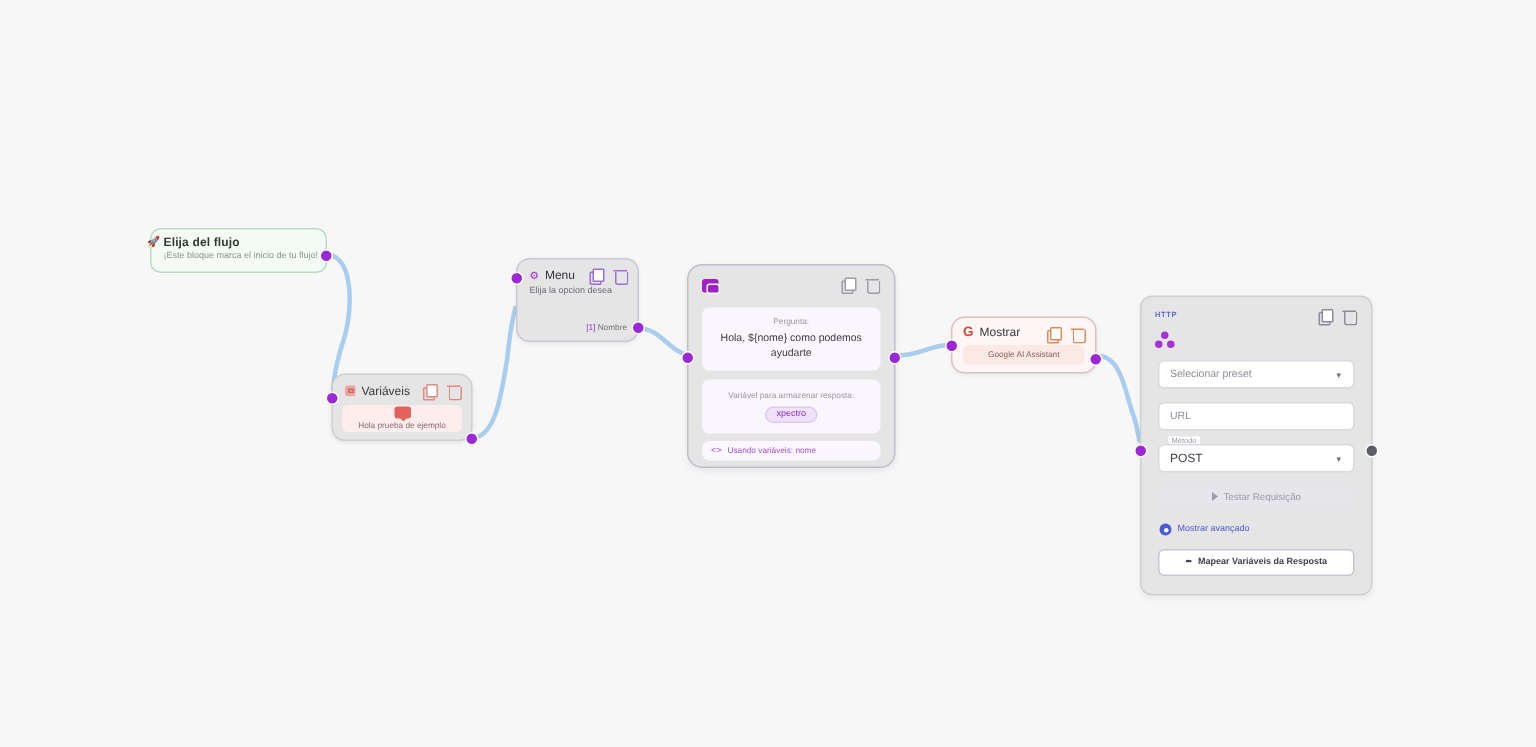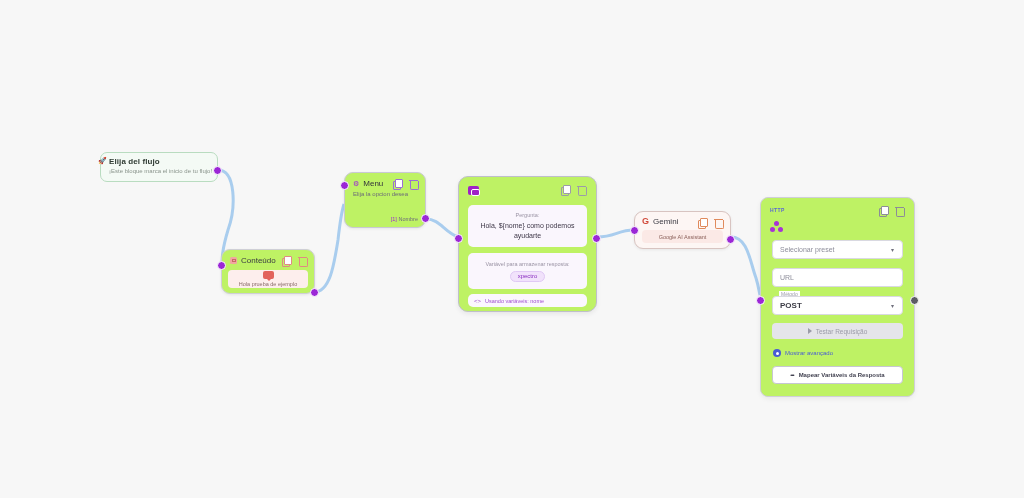--- a/index.html
+++ b/index.html
@@ -6,21 +6,21 @@
   body{
     width:1024px;height:498px;overflow:hidden;
     background:#f7f7f7;
     font-family:"Liberation Sans", sans-serif;
     position:relative;
   }
   #canvas{position:absolute;inset:0;}
   svg.edges{position:absolute;left:0;top:0;width:1024px;height:498px;pointer-events:none;}
 
   
-  .node{position:absolute;box-sizing:border-box;border-radius:9px;background:#bef264;}
+  .node{position:absolute;box-sizing:border-box;border-radius:9px;background:#e5e5e5;}
   .hdr-icons{position:absolute;display:flex;gap:7px;align-items:center;}
   .ic{width:9px;height:10px;position:relative;display:inline-block;}
   .ic.copy::before{content:"";position:absolute;left:0;top:2px;width:6px;height:7px;border:1px solid currentColor;border-radius:1px;}
   .ic.copy::after{content:"";position:absolute;left:2px;top:0;width:6px;height:7px;border:1px solid currentColor;border-radius:1px;background:#fff;}
   .ic.trash::before{content:"";position:absolute;left:1px;top:2px;width:7px;height:8px;border:1px solid currentColor;border-top:none;border-radius:0 0 2px 2px;}
   .ic.trash::after{content:"";position:absolute;left:0;top:1px;width:9px;height:1px;background:currentColor;}
 
   .port{position:absolute;width:9px;height:9px;border-radius:50%;background:#9b27d6;border:1.5px solid #ffffff;box-sizing:border-box;z-index:6;}
   .port.grey{background:#5c5c66;}
 
@@ -84,21 +84,21 @@
   #n-http .netico i{position:absolute;width:5px;height:5px;border-radius:50%;background:#a733d6;display:block;}
   #n-http .netico i.a{left:4px;top:0;}
   #n-http .netico i.b{left:0;top:6px;}
   #n-http .netico i.c{left:8px;top:6px;}
   #n-http .fld{position:absolute;left:11px;right:11px;height:19px;border:1px solid #d9d9e1;border-radius:4px;background:#fff;box-sizing:border-box;display:flex;align-items:center;padding:0 7px;}
   #n-http .fld span{font-size:7px;color:#8e8e9b;}
   #n-http .fld .caret{position:absolute;right:8px;font-size:6px;color:#6f6f7c;}
   #n-http #f-preset{top:42px;}
   #n-http #f-url{top:70px;}
   #n-http #f-method{top:98px;}
-  #n-http #f-method .val{font-size:8px;color:#3c3c46;font-weight:bold;}
+  #n-http #f-method .val{font-size:8px;color:#3c3c46;}
   #n-http .flt{position:absolute;left:18px;top:93px;font-size:5px;color:#9a9aa6;background:#fff;padding:0 2px;}
   #n-http .btn-test{position:absolute;left:11px;right:11px;top:125px;height:16px;background:#e5e5ea;border-radius:4px;display:flex;align-items:center;justify-content:center;gap:4px;}
   #n-http .btn-test span{font-size:6.5px;color:#9b9ba8;}
   #n-http .tri{width:0;height:0;border-left:4px solid #9b9ba8;border-top:3px solid transparent;border-bottom:3px solid transparent;}
   #n-http .adv{position:absolute;left:12px;top:151px;display:flex;align-items:center;gap:4px;}
   #n-http .gear{width:8px;height:8px;border-radius:50%;background:#4a5bd4;position:relative;}
   #n-http .gear::after{content:"";position:absolute;left:2.5px;top:2.5px;width:3px;height:3px;border-radius:50%;background:#fff;}
   #n-http .adv span{font-size:6px;color:#4a5bd4;}
   #n-http .btn-map{position:absolute;left:11px;right:11px;top:168px;height:16px;border:1px solid #c6c6d2;border-radius:4px;display:flex;align-items:center;justify-content:center;gap:5px;background:#fff;}
   #n-http .btn-map span{font-size:6px;font-weight:bold;color:#3f3f4e;}
@@ -121,21 +121,21 @@
     <div class="t1">
       <span class="rocket">🚀</span><span>Elija del flujo</span>
     </div>
     <div class="t2">¡Este bloque marca el inicio de tu flujo!</div>
     <div class="port" style="right:-5px;top:13px;"></div>
   </div>
 
   <div class="node" id="n-cont">
     <div class="hd">
       <span class="sq"></span>
-      <span class="ttl">Conteúdo</span>
+      <span class="ttl">Variáveis</span>
     </div>
     <div class="hdr-icons">
       <span class="ic copy"></span>
       <span class="ic trash"></span>
     </div>
     <div class="body">
       <span class="bubble"></span>
       <span class="btxt">Hola prueba de ejemplo</span>
     </div>
     <div class="port" style="left:-5px;top:11px;"></div>
@@ -178,21 +178,21 @@
       <span class="code">&lt;&gt;</span>
       <span class="vtxt">Usando variáveis: nome</span>
     </div>
     <div class="port" style="left:-5px;top:57px;"></div>
     <div class="port" style="right:-5px;top:57px;"></div>
   </div>
 
   <div class="node" id="n-gem">
     <div class="hd">
       <span class="g">G</span>
-      <span class="ttl">Gemini</span>
+      <span class="ttl">Mostrar</span>
     </div>
     <div class="hdr-icons">
       <span class="ic copy"></span>
       <span class="ic trash"></span>
     </div>
     <div class="badge">
       <span>Google AI Assistant</span>
     </div>
     <div class="port" style="left:-5px;top:14px;"></div>
     <div class="port" style="right:-5px;bottom:4px;"></div>

